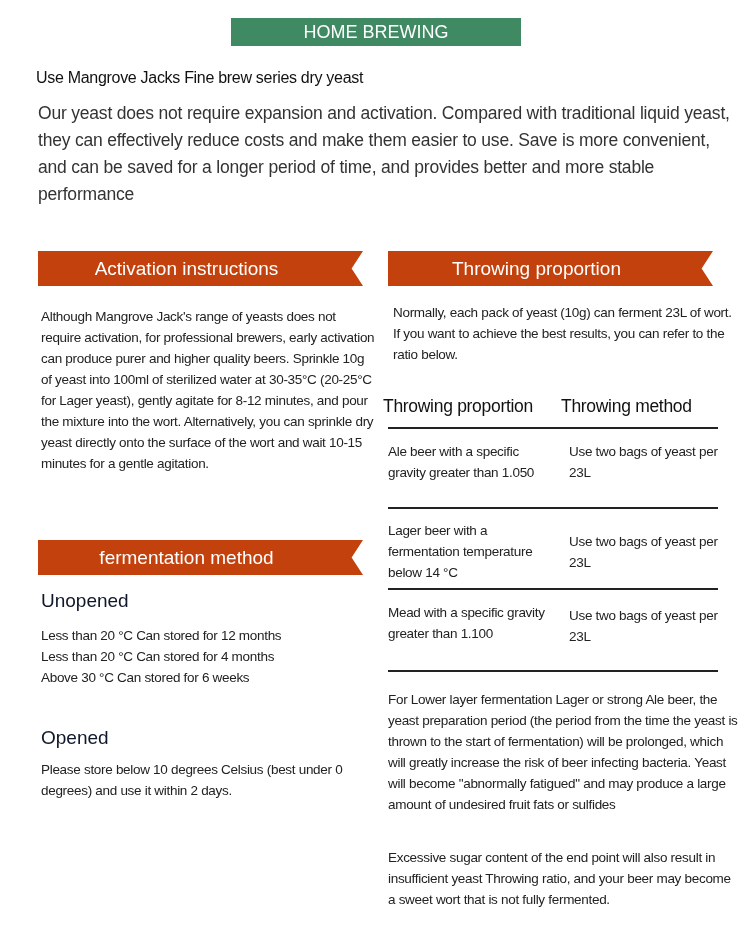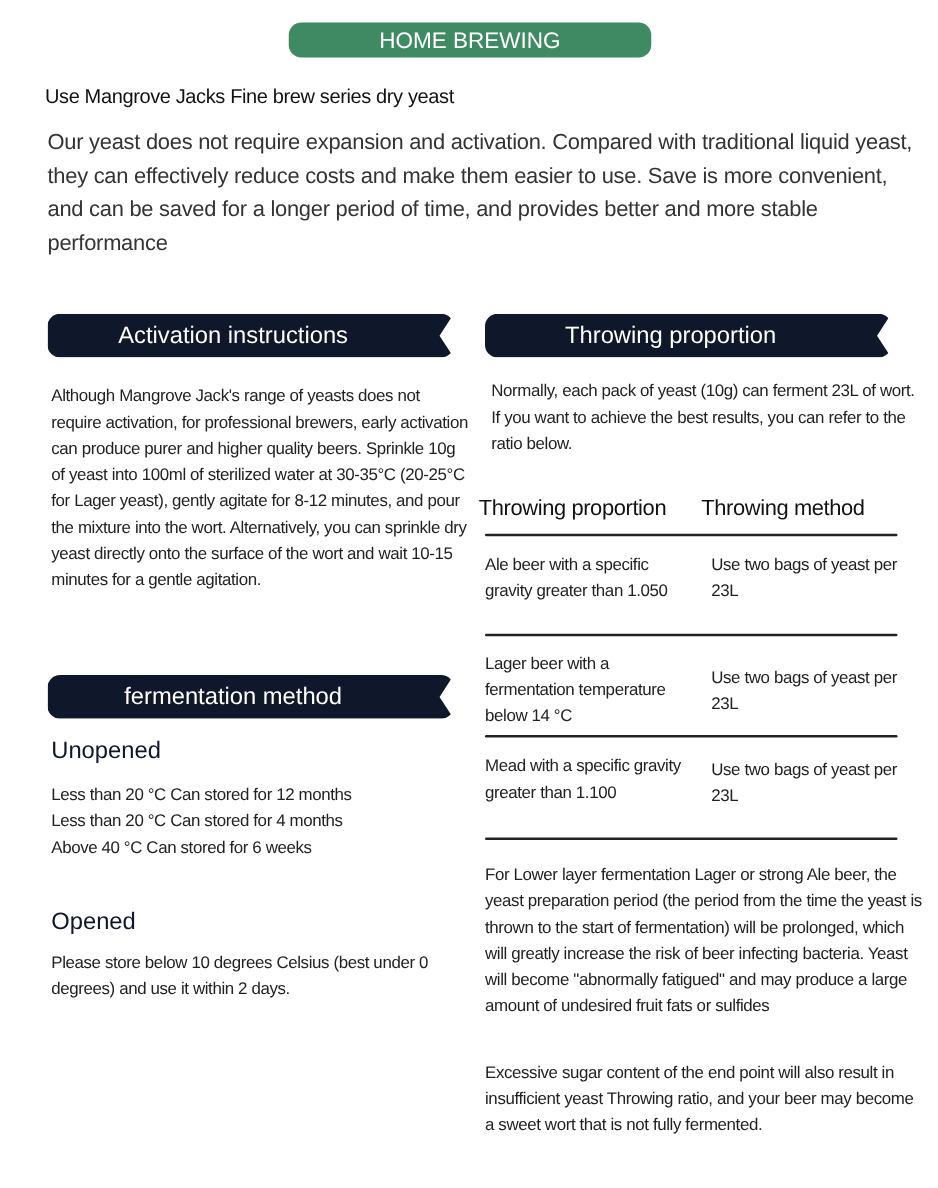--- a/index.html
+++ b/index.html
@@ -1,32 +1,32 @@
 <!DOCTYPE html>
 <html><head>
 <meta charset="utf-8">
 <style>
-  * { box-sizing: border-box; margin: 0; padding: 0; border-radius: 10px; }
+  * { box-sizing: border-box; margin: 0; padding: 0; }
   html, body { width: 750px; height: 950px; background: #ffffff; overflow: hidden; }
   body { position: relative; font-family: "Liberation Sans", sans-serif; color: #222; }
 
   .top-banner {
     position: absolute; left: 231px; top: 18px; width: 290px; height: 28px;
     background: #3f8a62; color: #ffffff; font-size: 18px; text-align: center; line-height: 28px;
   }
   .subtitle {
     position: absolute; left: 36px; top: 69px; font-size: 16px; color: #111; letter-spacing: -0.3px;
   }
   .intro {
     position: absolute; left: 38px; top: 100px; width: 700px;
     font-size: 17.5px; line-height: 27px; color: #333; letter-spacing: -0.2px;
   }
 
   .ribbon {
-    position: absolute; height: 35px; background: #0f172a; color: #fff;
+    position: absolute; height: 35px; background: #c2410c; color: #fff;
     font-size: 19px; line-height: 35px; text-align: center;
     clip-path: polygon(0 0, 100% 0, 96.5% 50%, 100% 100%, 0 100%);
   }
   .ribbon span { display: inline-block; transform: translateX(-14px); }
 
   .body-text { position: absolute; font-size: 13.5px; line-height: 21px; color: #222; letter-spacing: -0.3px; }
 
   .h-sub { position: absolute; font-size: 19px; color: #0f172a; }
 
   .table-head { position: absolute; font-size: 17.5px; color: #111; letter-spacing: -0.3px; }
@@ -45,21 +45,21 @@
 </div>
 <div class="body-text" style="left:41px; top:306px; width:335px;">Although Mangrove Jack's range of yeasts does not require activation, for professional brewers, early activation can produce purer and higher quality beers. Sprinkle 10g of yeast into 100ml of sterilized water at 30-35°C (20-25°C for Lager yeast), gently agitate for 8-12 minutes, and pour the mixture into the wort. Alternatively, you can sprinkle dry yeast directly onto the surface of the wort and wait 10-15 minutes for a gentle agitation.</div>
 
 <div class="ribbon" style="left:38px; top:540px; width:325px;">
   <span>fermentation method</span>
 </div>
 <div class="h-sub" style="left:41px; top:590px;">Unopened</div>
 <div class="body-text" style="left:41px; top:625px; width:330px;">
   <div>Less than 20 °C Can stored for 12 months</div>
   <div>Less than 20 °C Can stored for 4 months</div>
-  <div>Above 40 °C Can stored for 6 weeks</div>
+  <div>Above 30 °C Can stored for 6 weeks</div>
 </div>
 <div class="h-sub" style="left:41px; top:727px;">Opened</div>
 <div class="body-text" style="left:41px; top:759px; width:330px;">Please store below 10 degrees Celsius (best under 0 degrees) and use it within 2 days.</div>
 
 <div class="ribbon" style="left:388px; top:251px; width:325px;">
   <span>Throwing proportion</span>
 </div>
 <div class="body-text" style="left:393px; top:302px; width:340px;">Normally, each pack of yeast (10g) can ferment 23L of wort. If you want to achieve the best results, you can refer to the ratio below.</div>
 
 <div class="table-head" style="left:383px; top:396px;">Throwing proportion</div>

